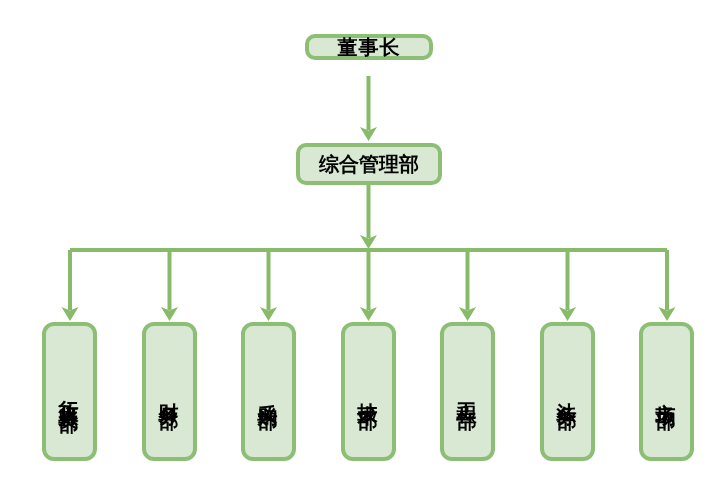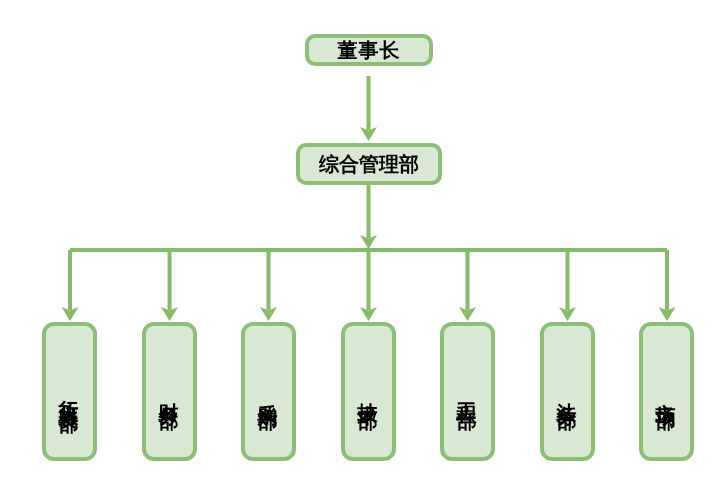--- a/index.html
+++ b/index.html
@@ -33,21 +33,21 @@
     align-items: center;
     justify-content: center;
     font-weight: bold;
     color: #000000;
     z-index: 2;
   }
   .node-root {
     left: 305px;
     top: 34px;
     width: 128px;
-    height: 32px;
+    height: 26px;
     font-size: 20px;
     letter-spacing: 1px;
   }
   .node-manager {
     left: 296px;
     top: 143px;
     width: 146px;
     height: 42px;
     font-size: 20px;
   }

